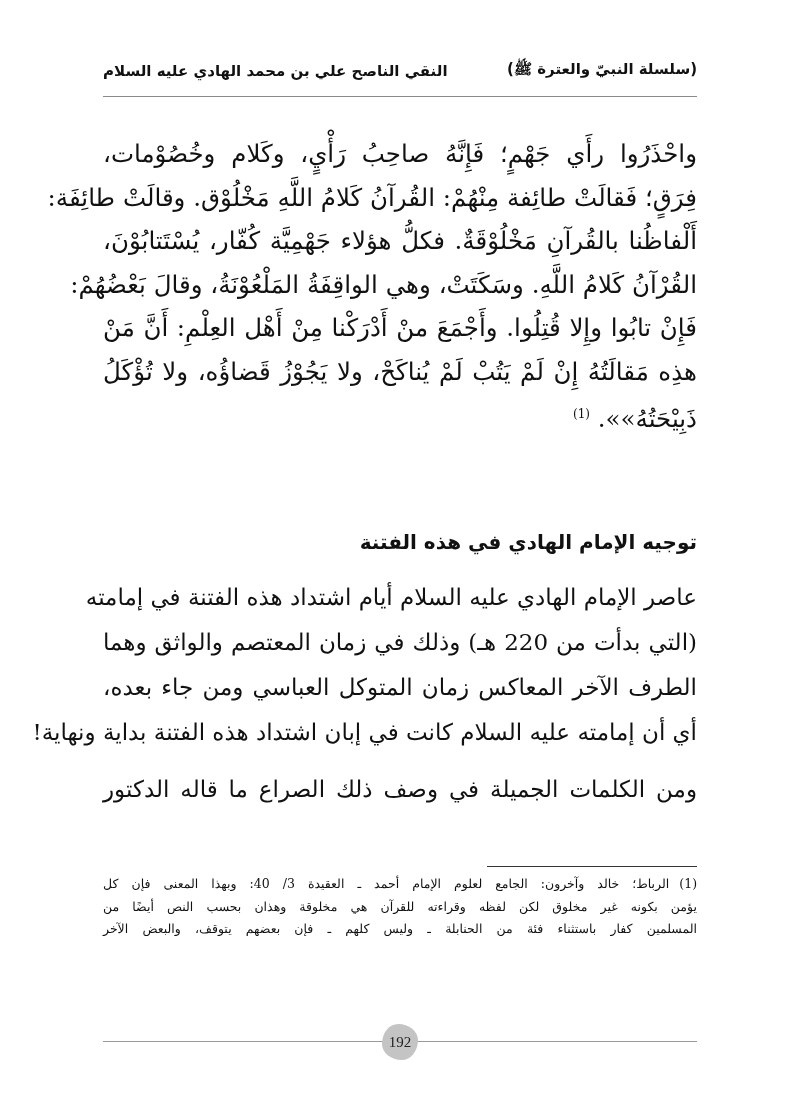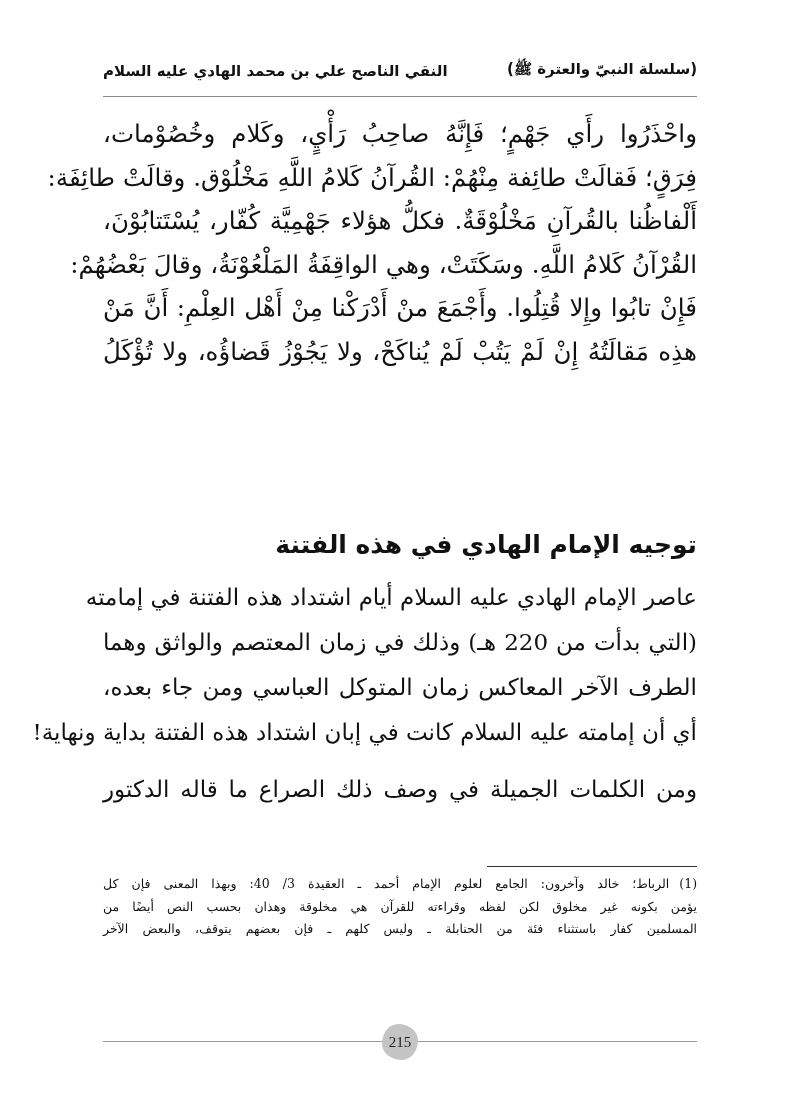--- a/index.html
+++ b/index.html
@@ -11,31 +11,31 @@
       position: absolute; left: 103px; right: 103px; top: 58px; height: 26px;
       display: flex; justify-content: space-between; align-items: center;
       direction: rtl;
       font-family: "DejaVu Sans", sans-serif; font-weight: bold; font-size: 15px;
     }
     .header-rule {
       position: absolute; left: 103px; right: 103px; top: 96px;
       border-top: 1.5px solid #8a8a8a;
     }
     .body-text {
-      position: absolute; left: 103px; right: 103px; top: 112px;
+      position: absolute; left: 103px; right: 103px; top: 132px;
       direction: rtl; text-align: justify; text-align-last: right;
       font-size: 24.5px; line-height: 43.5px;
     }
     .line { display: block; text-align: justify; text-align-last: justify; white-space: nowrap; }
     .line.last { text-align-last: right; }
     .fn-ref { font-size: 12px; vertical-align: super; }
     .section-title {
       position: absolute; left: 114px; right: 103px; top: 530px;
       direction: rtl; 
-      font-family: "DejaVu Sans", sans-serif; font-weight: bold; font-size: 25px;
+      font-family: "DejaVu Sans", sans-serif; font-weight: bold; font-size: 20px;
     }
     .body-text-2 {
       position: absolute; left: 103px; right: 103px; top: 575px;
       direction: rtl; font-size: 23px; line-height: 45px;
     }
     .para-gap { height: 12px; }
     .footnote-rule {
       position: absolute; right: 103px; width: 210px; top: 866px;
       border-top: 1.5px solid #333;
     }
@@ -70,20 +70,21 @@
 </div>
 <div class="header-rule"></div>
 
 <div class="body-text">
   <span class="line">واحْذَرُوا رأَي جَهْمٍ؛ فَإِنَّهُ صاحِبُ رَأْيٍ، وكَلام وخُصُوْمات،</span>
   <span class="line">فِرَقٍ؛ فَقالَتْ طائِفة مِنْهُمْ: القُرآنُ كَلامُ اللَّهِ مَخْلُوْق. وقالَتْ طائِفَة:</span>
   <span class="line">أَلْفاظُنا بالقُرآنِ مَخْلُوْقَةٌ. فكلُّ هؤلاء جَهْمِيَّة كُفّار، يُسْتَتابُوْنَ،</span>
   <span class="line">القُرْآنُ كَلامُ اللَّهِ. وسَكَتَتْ، وهي الواقِفَةُ المَلْعُوْنَةُ، وقالَ بَعْضُهُمْ:</span>
   <span class="line">فَإِنْ تابُوا وإِلا قُتِلُوا. وأَجْمَعَ منْ أَدْرَكْنا مِنْ أَهْل العِلْمِ: أَنَّ مَنْ</span>
   <span class="line">هذِه مَقالَتُهُ إِنْ لَمْ يَتُبْ لَمْ يُناكَحْ، ولا يَجُوْزُ قَضاؤُه، ولا تُؤْكَلُ</span>
+  <span class="line last"><span>ذَبِيْحَتُهُ»».</span> <span class="fn-ref">(1)</span></span>
 </div>
 
 <div class="section-title">توجيه الإمام الهادي في هذه الفتنة</div>
 
 <div class="body-text-2">
   <div>
     <span class="line">عاصر الإمام الهادي عليه السلام أيام اشتداد هذه الفتنة في إمامته</span>
     <span class="line">(التي بدأت من 220 هـ) وذلك في زمان المعتصم والواثق وهما</span>
     <span class="line">الطرف الآخر المعاكس زمان المتوكل العباسي ومن جاء بعده،</span>
     <span class="line">أي أن إمامته عليه السلام كانت في إبان اشتداد هذه الفتنة بداية ونهاية!</span>
@@ -98,15 +99,15 @@
 
 <div class="footnotes">
   <span class="line"><span class="fn-num">(1)</span><span>الرباط؛ خالد وآخرون: الجامع لعلوم الإمام أحمد ـ العقيدة 3/ 40: وبهذا المعنى فإن كل</span></span>
   <span class="line">يؤمن بكونه غير مخلوق لكن لفظه وقراءته للقرآن هي مخلوقة وهذان بحسب النص أيضًا من</span>
   <span class="line">المسلمين كفار باستثناء فئة من الحنابلة ـ وليس كلهم ـ فإن بعضهم يتوقف، والبعض الآخر</span>
 </div>
 
 <div class="footer">
   <div class="footer-rule"></div>
   <div class="page-num">
-    <span>215</span>
+    <span>192</span>
   </div>
 </div>
 
 </body></html>

